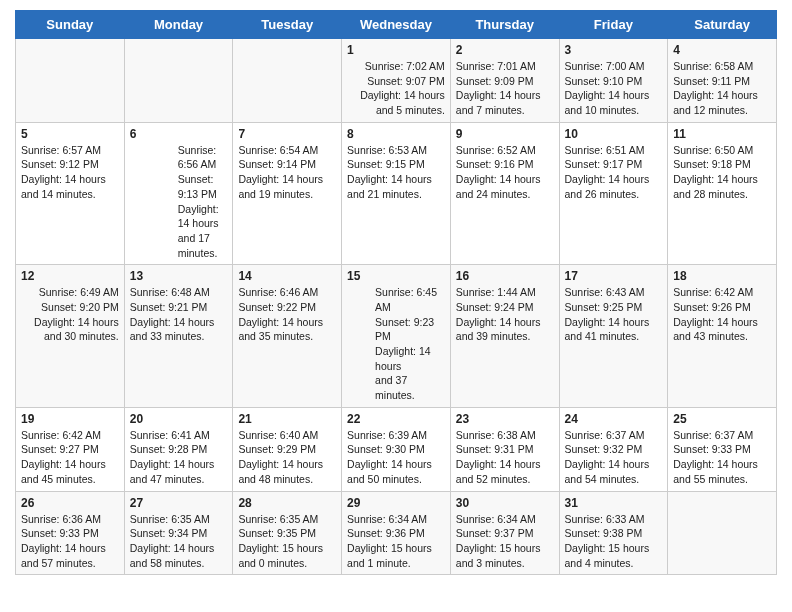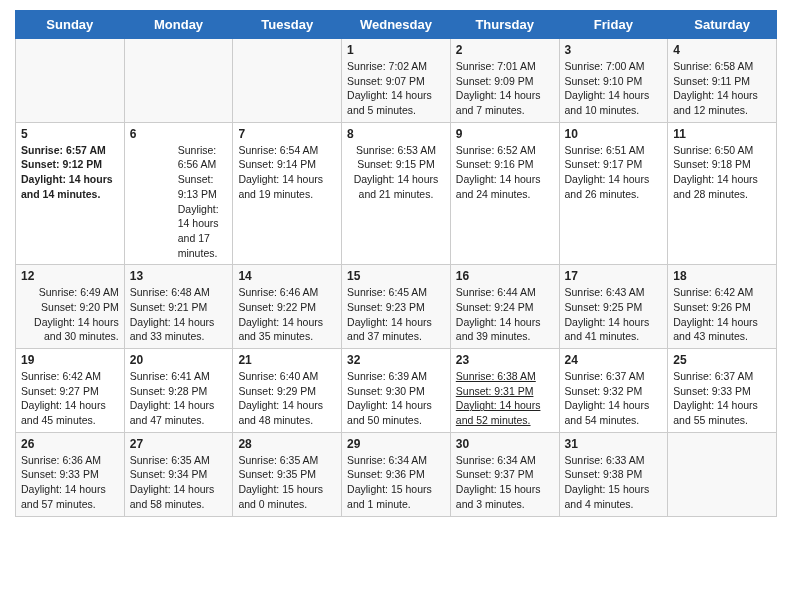--- a/index.html
+++ b/index.html
@@ -36,21 +36,21 @@
           <th>Saturday</th>
         </tr>
     </thead>
     <tbody>
     <tr>
           <td class="empty-cell"></td>
           <td class="empty-cell"></td>
           <td class="empty-cell"></td>
           <td>
             <div class="day-number">1</div>
-            <div class="day-info" style="white-space: pre-line;">Sunrise: 7:02 AM
+            <div class="day-info" style="white-space: pre-line; text-align: right;">Sunrise: 7:02 AM
 Sunset: 9:07 PM
 Daylight: 14 hours
 and 5 minutes.</div>
           </td>
           <td>
             <div class="day-number">2</div>
             <div class="day-info" style="white-space: pre-line;">Sunrise: 7:01 AM
 Sunset: 9:09 PM
 Daylight: 14 hours
 and 7 minutes.</div>
@@ -66,42 +66,42 @@
             <div class="day-number">4</div>
             <div class="day-info" style="white-space: pre-line;">Sunrise: 6:58 AM
 Sunset: 9:11 PM
 Daylight: 14 hours
 and 12 minutes.</div>
           </td>
         </tr>
         <tr>
           <td>
             <div class="day-number">5</div>
-            <div class="day-info" style="white-space: pre-line; font-weight: bold;">Sunrise: 6:57 AM
+            <div class="day-info" style="white-space: pre-line;">Sunrise: 6:57 AM
 Sunset: 9:12 PM
 Daylight: 14 hours
 and 14 minutes.</div>
           </td>
           <td>
             <div class="day-number">6</div>
             <div class="day-info" style="white-space: pre-line; margin-left: 48px;">Sunrise: 6:56 AM
 Sunset: 9:13 PM
 Daylight: 14 hours
 and 17 minutes.</div>
           </td>
           <td>
             <div class="day-number">7</div>
             <div class="day-info" style="white-space: pre-line;">Sunrise: 6:54 AM
 Sunset: 9:14 PM
 Daylight: 14 hours
 and 19 minutes.</div>
           </td>
           <td>
             <div class="day-number">8</div>
-            <div class="day-info" style="white-space: pre-line; text-align: center;">Sunrise: 6:53 AM
+            <div class="day-info" style="white-space: pre-line;">Sunrise: 6:53 AM
 Sunset: 9:15 PM
 Daylight: 14 hours
 and 21 minutes.</div>
           </td>
           <td>
             <div class="day-number">9</div>
             <div class="day-info" style="white-space: pre-line;">Sunrise: 6:52 AM
 Sunset: 9:16 PM
 Daylight: 14 hours
 and 24 minutes.</div>
@@ -138,28 +138,28 @@
           </td>
           <td>
             <div class="day-number">14</div>
             <div class="day-info" style="white-space: pre-line;">Sunrise: 6:46 AM
 Sunset: 9:22 PM
 Daylight: 14 hours
 and 35 minutes.</div>
           </td>
           <td>
             <div class="day-number">15</div>
-            <div class="day-info" style="white-space: pre-line;">Sunrise: 6:45 AM
+            <div class="day-info" style="white-space: pre-line; margin-left: 28px;">Sunrise: 6:45 AM
 Sunset: 9:23 PM
 Daylight: 14 hours
 and 37 minutes.</div>
           </td>
           <td>
             <div class="day-number">16</div>
-            <div class="day-info" style="white-space: pre-line;">Sunrise: 6:44 AM
+            <div class="day-info" style="white-space: pre-line;">Sunrise: 1:44 AM
 Sunset: 9:24 PM
 Daylight: 14 hours
 and 39 minutes.</div>
           </td>
           <td>
             <div class="day-number">17</div>
             <div class="day-info" style="white-space: pre-line;">Sunrise: 6:43 AM
 Sunset: 9:25 PM
 Daylight: 14 hours
 and 41 minutes.</div>
@@ -188,29 +188,29 @@
 and 47 minutes.</div>
           </td>
           <td>
             <div class="day-number">21</div>
             <div class="day-info" style="white-space: pre-line;">Sunrise: 6:40 AM
 Sunset: 9:29 PM
 Daylight: 14 hours
 and 48 minutes.</div>
           </td>
           <td>
-            <div class="day-number">32</div>
+            <div class="day-number">22</div>
             <div class="day-info" style="white-space: pre-line;">Sunrise: 6:39 AM
 Sunset: 9:30 PM
 Daylight: 14 hours
 and 50 minutes.</div>
           </td>
           <td>
             <div class="day-number">23</div>
-            <div class="day-info" style="white-space: pre-line; text-decoration: underline;">Sunrise: 6:38 AM
+            <div class="day-info" style="white-space: pre-line;">Sunrise: 6:38 AM
 Sunset: 9:31 PM
 Daylight: 14 hours
 and 52 minutes.</div>
           </td>
           <td>
             <div class="day-number">24</div>
             <div class="day-info" style="white-space: pre-line;">Sunrise: 6:37 AM
 Sunset: 9:32 PM
 Daylight: 14 hours
 and 54 minutes.</div>

